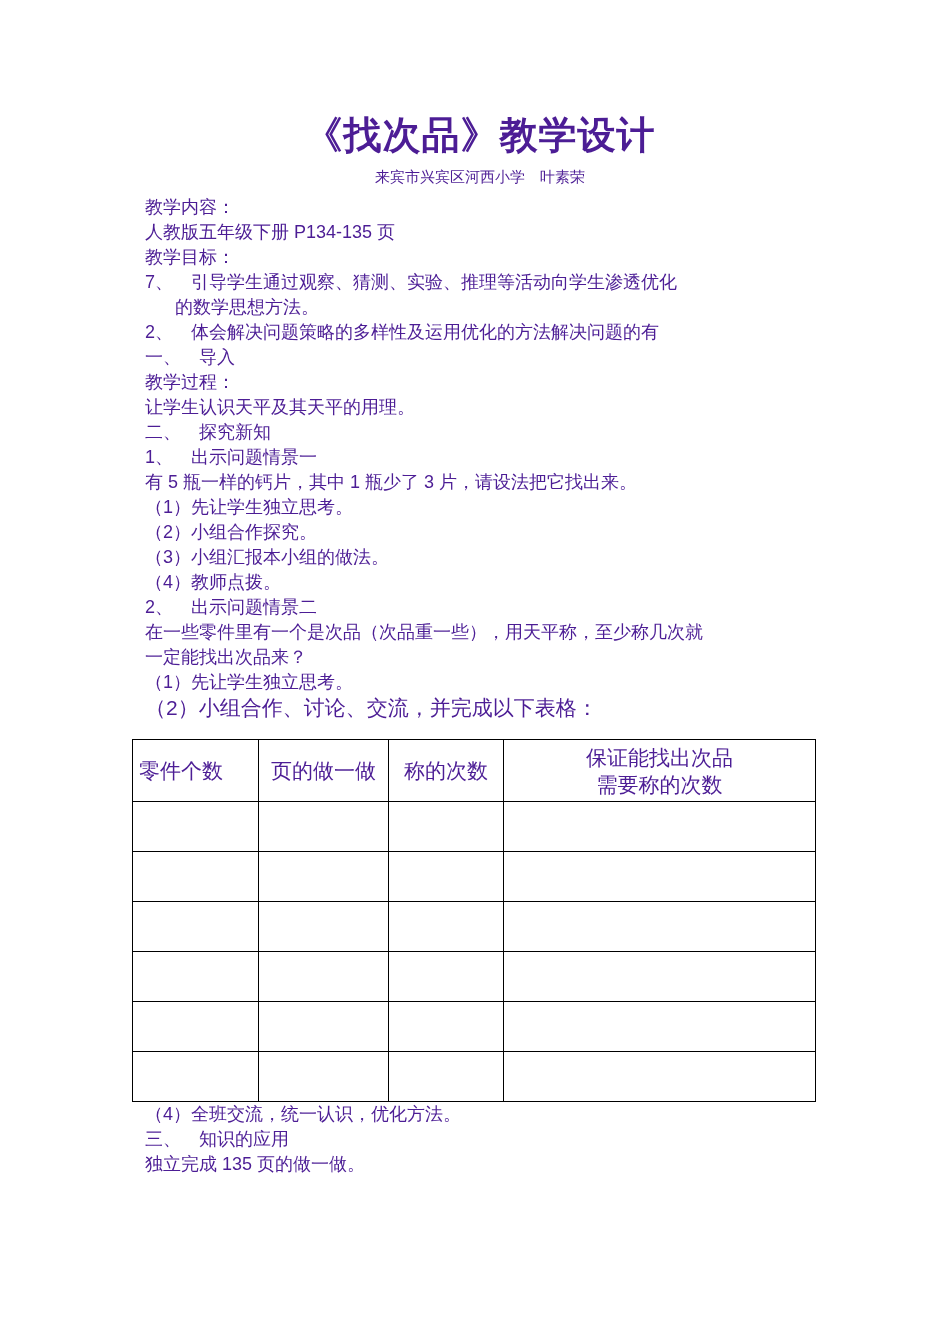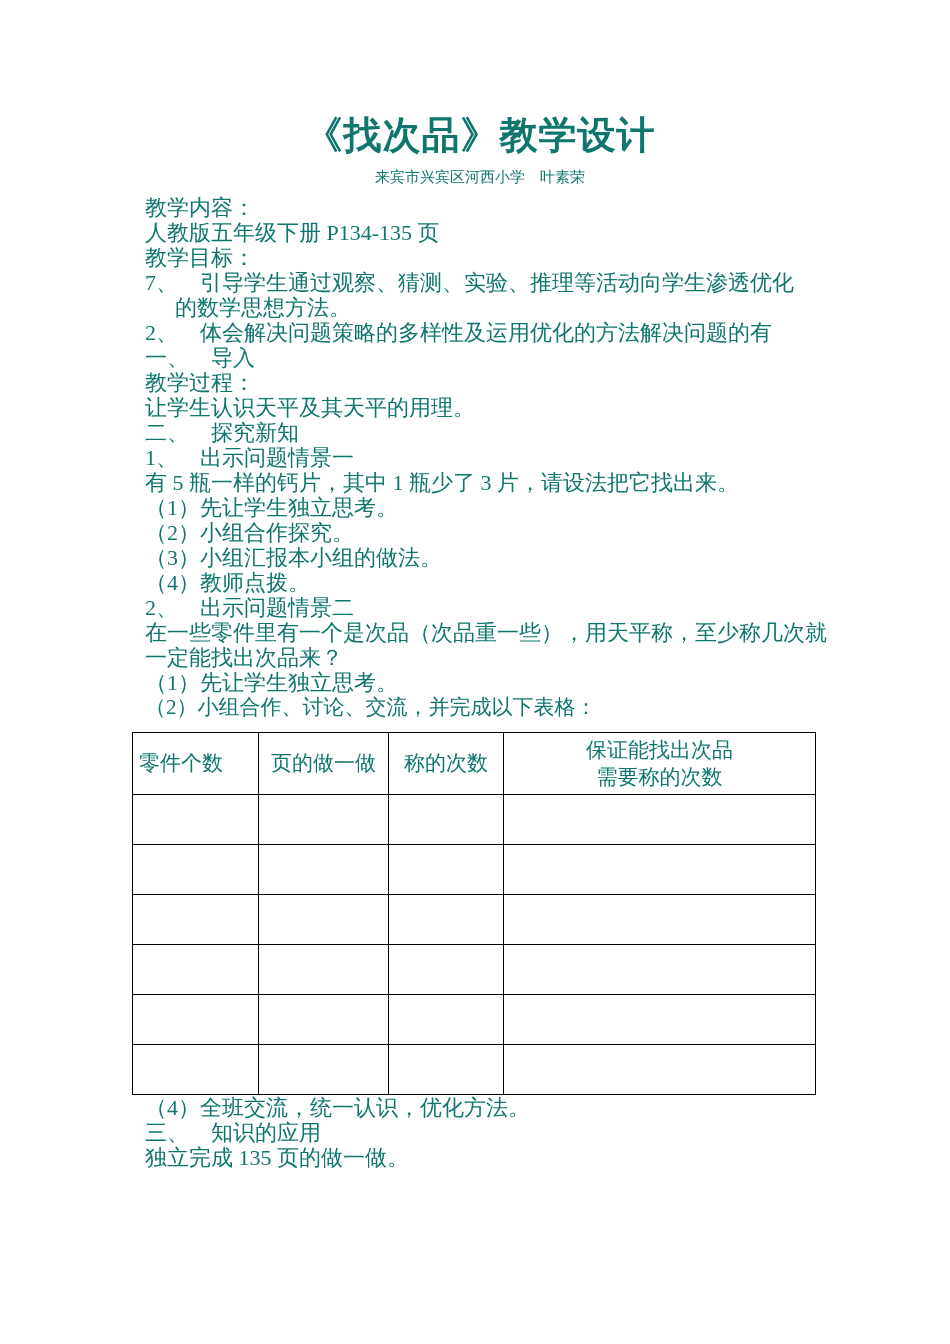--- a/index.html
+++ b/index.html
@@ -3,51 +3,51 @@
 <meta charset="utf-8">
 <style>
   html, body { margin: 0; padding: 0; background: #ffffff; }
   .page {
     position: relative;
     width: 950px;
     height: 1344px;
     box-sizing: border-box;
     padding: 112px 135px 0 145px;
     background: #ffffff;
-    color: #0f766e;
-    font-family: Liberation Serif, serif;
+    color: #4c1d95;
+    font-family: Liberation Sans, sans-serif;
     overflow: hidden;
   }
   .title {
     font-size: 38px;
     font-weight: 700;
     text-align: center;
     margin: 0 0 6px 0;
     line-height: 46px;
     letter-spacing: 1px;
   }
   .subtitle {
     font-size: 15px;
     text-align: center;
     margin: 0 0 5px 0;
     line-height: 26px;
   }
   .line {
-    font-size: 22px;
+    font-size: 18px;
     line-height: 25px;
     margin: 0;
     white-space: nowrap;
   }
   .line.cont { padding-left: 30px; }
   .line.small { font-size: 21px; }
   table.grid {
     border-collapse: collapse;
     table-layout: fixed;
     width: 683px;
-    margin: 12px 0 0 -13px;
+    margin: 19px 0 0 -13px;
   }
   .grid th, .grid td {
     border: 1.5px solid #000000;
     padding: 0 6px;
     box-sizing: border-box;
     font-weight: normal;
   }
   .grid thead th {
     height: 62px;
     font-size: 21px;

